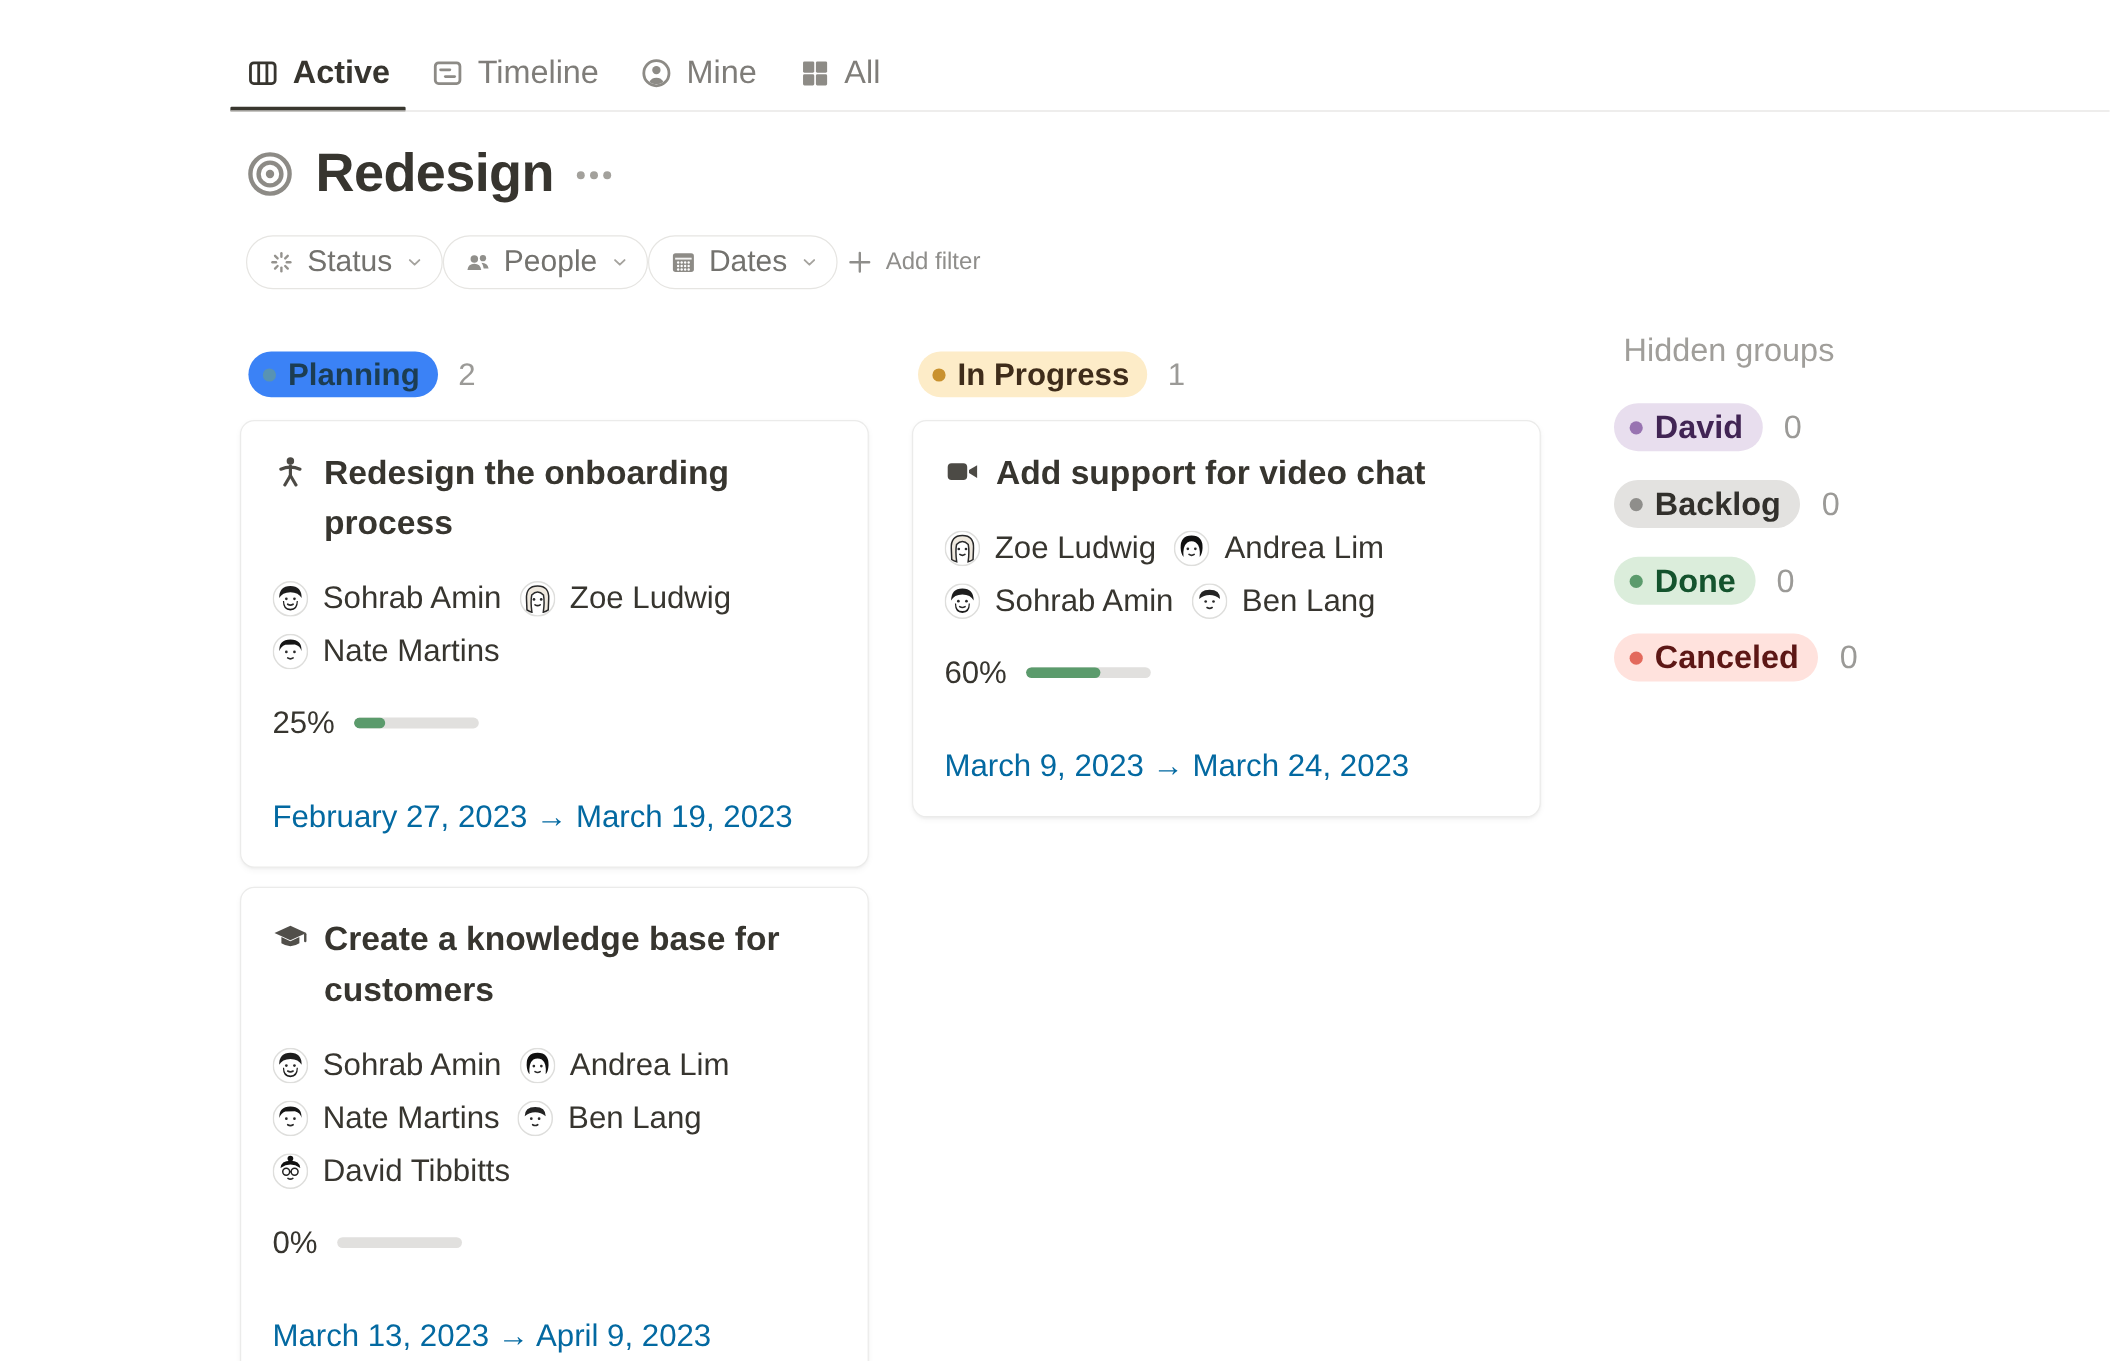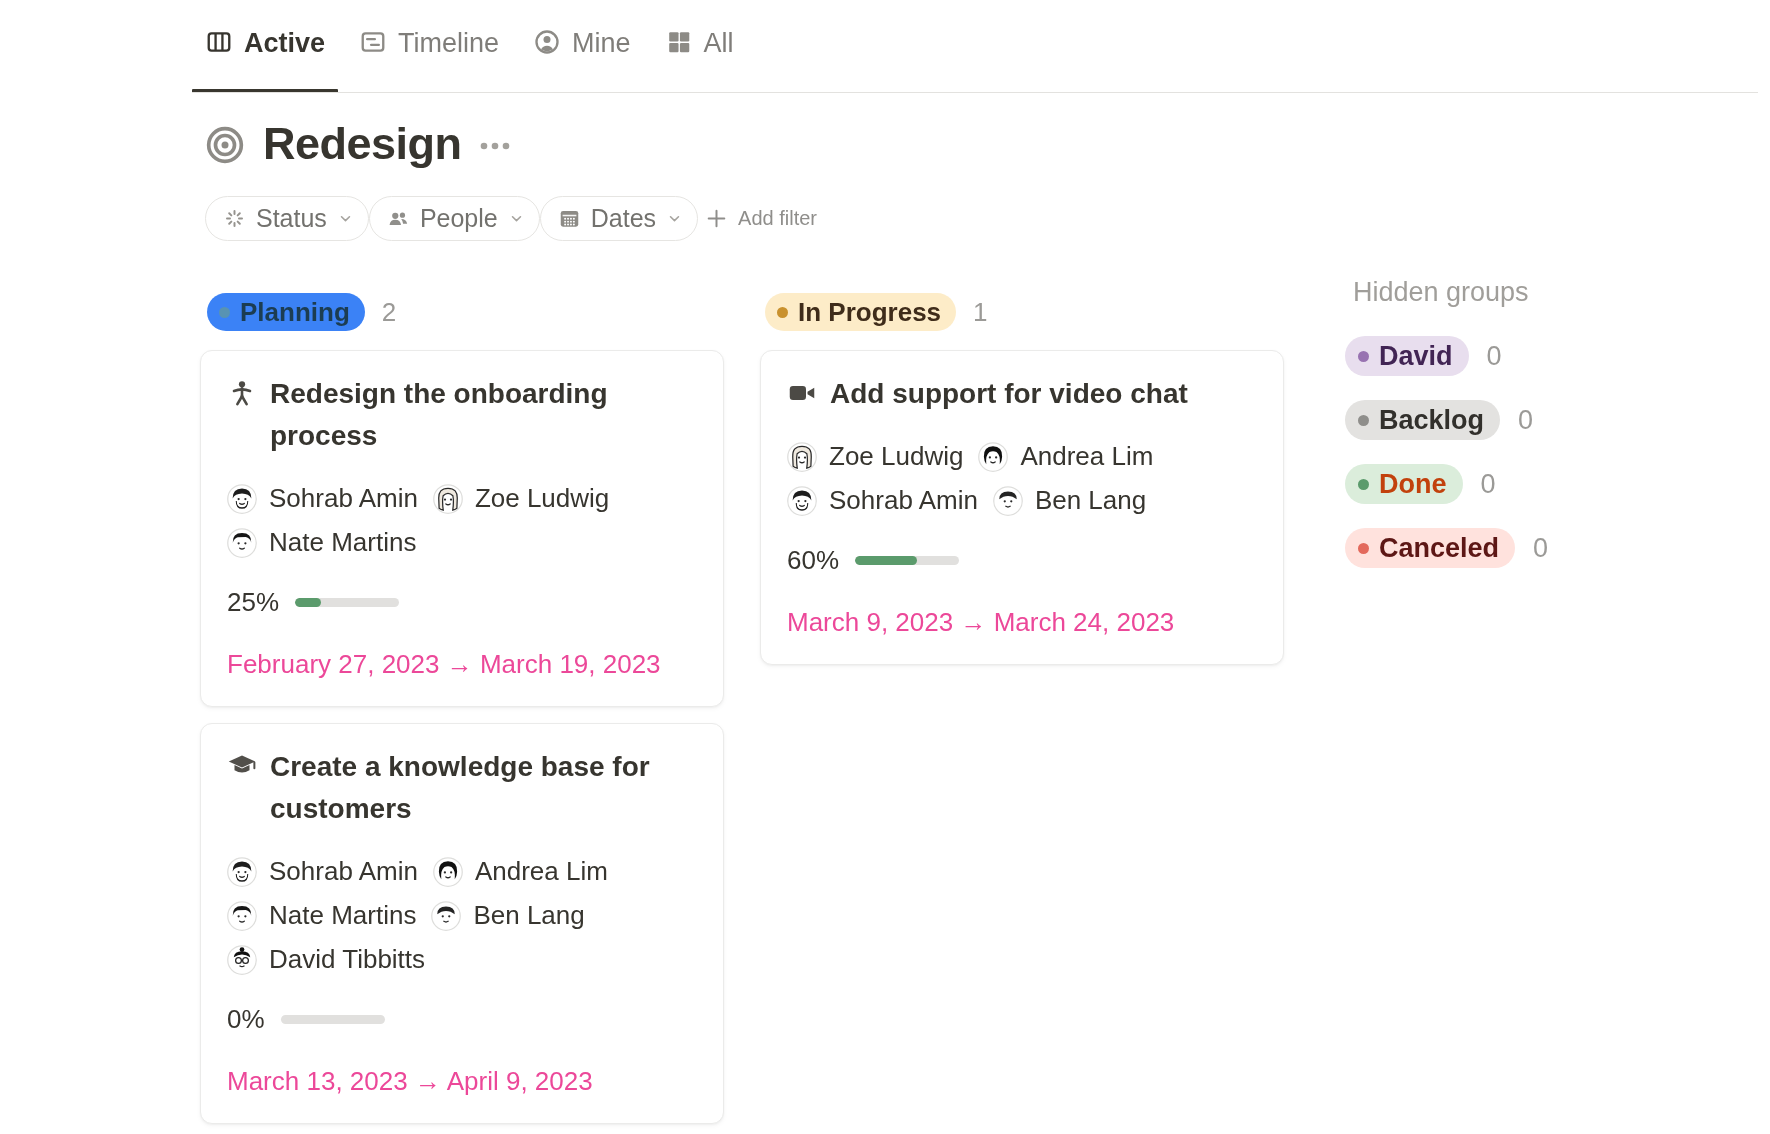--- a/index.html
+++ b/index.html
@@ -2,21 +2,21 @@
 <html><head>
 <meta charset="utf-8">
 <style>
   * { margin:0; padding:0; box-sizing:border-box; }
   html,body { width:1770px; height:1134px; background:#ffffff; overflow:hidden;
     font-family:"Liberation Sans", sans-serif; color:#37352f; }
   .abs { position:absolute; }
 
   
   .tabs { left:192px; top:28px; height:65px; display:flex; gap:8px; align-items:center; }
-  .tab { position:relative; height:65px; display:flex; align-items:flex-start; gap:11px;
+  .tab { position:relative; height:65px; display:flex; align-items:center; gap:11px;
     padding:0 13px; font-size:27px; color:#7f7d79; cursor:pointer; }
   .tab .ticon { width:28px; height:28px; }
   .tab.active { color:#37352f; font-weight:600; }
   .tab.active::after { content:""; position:absolute; left:0; right:0; bottom:0;
     height:4px; background:#39372f; border-radius:1px; }
   .tabs-divider { left:192px; top:92px; width:1566px; height:1px; background:#e3e2df; }
 
   
   .title-row { left:205px; top:112px; display:flex; align-items:flex-start; }
   .page-icon { width:40px; height:40px; margin-top:13px; }
@@ -39,39 +39,39 @@
   .col-head { display:flex; align-items:center; }
   .group-pill { height:38px; border-radius:19px; display:inline-flex; align-items:center;
     gap:10px; padding:0 15px 0 12px; font-size:26px; font-weight:600; cursor:pointer; }
   .dot { width:11px; height:11px; border-radius:50%; flex:none; }
   .count { font-size:26px; color:#9b9a97; margin-left:17px; }
 
   .pill-planning   { background:#3b82f6; color:#1c3d52; } .pill-planning .dot   { background:#5893b3; }
   .pill-inprogress { background:#fdecc8; color:#3f2c1a; } .pill-inprogress .dot { background:#c9912e; }
   .pill-paused     { background:#e8deee; color:#412454; } .pill-paused .dot     { background:#9873b1; }
   .pill-backlog    { background:#e3e2e0; color:#32302c; } .pill-backlog .dot    { background:#8f8e8b; }
-  .pill-done       { background:#dbeddb; color:#c2410c; } .pill-done .dot       { background:#5b9b6c; }
+  .pill-done       { background:#dbeddb; color:#14532d; } .pill-done .dot       { background:#5b9b6c; }
   .pill-canceled   { background:#ffe2dd; color:#5d1715; } .pill-canceled .dot   { background:#e3695c; }
 
   
   .col { width:524px; display:flex; flex-direction:column; gap:16px; }
   .card { background:#fff; border:1px solid #ebebea; border-radius:12px;
     box-shadow:0 1px 2px rgba(15,15,15,.04), 0 2px 5px rgba(15,15,15,.04);
     padding:22px 24px 26px 26px; cursor:pointer; }
   .card-head { display:flex; gap:13px; }
   .card-icon { width:30px; height:30px; flex:none; margin-top:5px; }
   .card-title { font-size:28px; font-weight:600; line-height:42px; color:#37352f; max-width:400px; }
   .people { display:flex; flex-wrap:wrap; column-gap:15px; row-gap:13px; margin-top:26px; }
   .person { display:flex; align-items:center; gap:12px; font-size:26px; color:#37352f; }
   .avatar { width:30px; height:30px; flex:none; }
   .progress-row { display:flex; align-items:center; gap:16px; margin-top:29px;
     font-size:26px; color:#37352f; }
   .track { width:104px; height:9px; background:#e1e0de; border-radius:5px; overflow:hidden; }
   .fill { height:100%; background:#5b9b6c; border-radius:5px; }
-  .dates { margin-top:31px; font-size:26px; color:#ec4899; }
+  .dates { margin-top:47px; font-size:26px; color:#0369a1; }
 
   
   .hidden-groups { left:1345px; top:277px; width:300px; }
   .hg-title { font-size:27px; color:#a09e9a; margin-left:8px; }
   .hg-list { margin-top:28px; display:flex; flex-direction:column; gap:24px; }
   .hg-row { display:flex; align-items:center; }
   .hg-row .group-pill { height:40px; border-radius:20px; font-size:27px; padding:0 16px 0 13px; }
   .hg-row .count { font-size:27px; margin-left:18px; }
 
   svg { display:block; }

